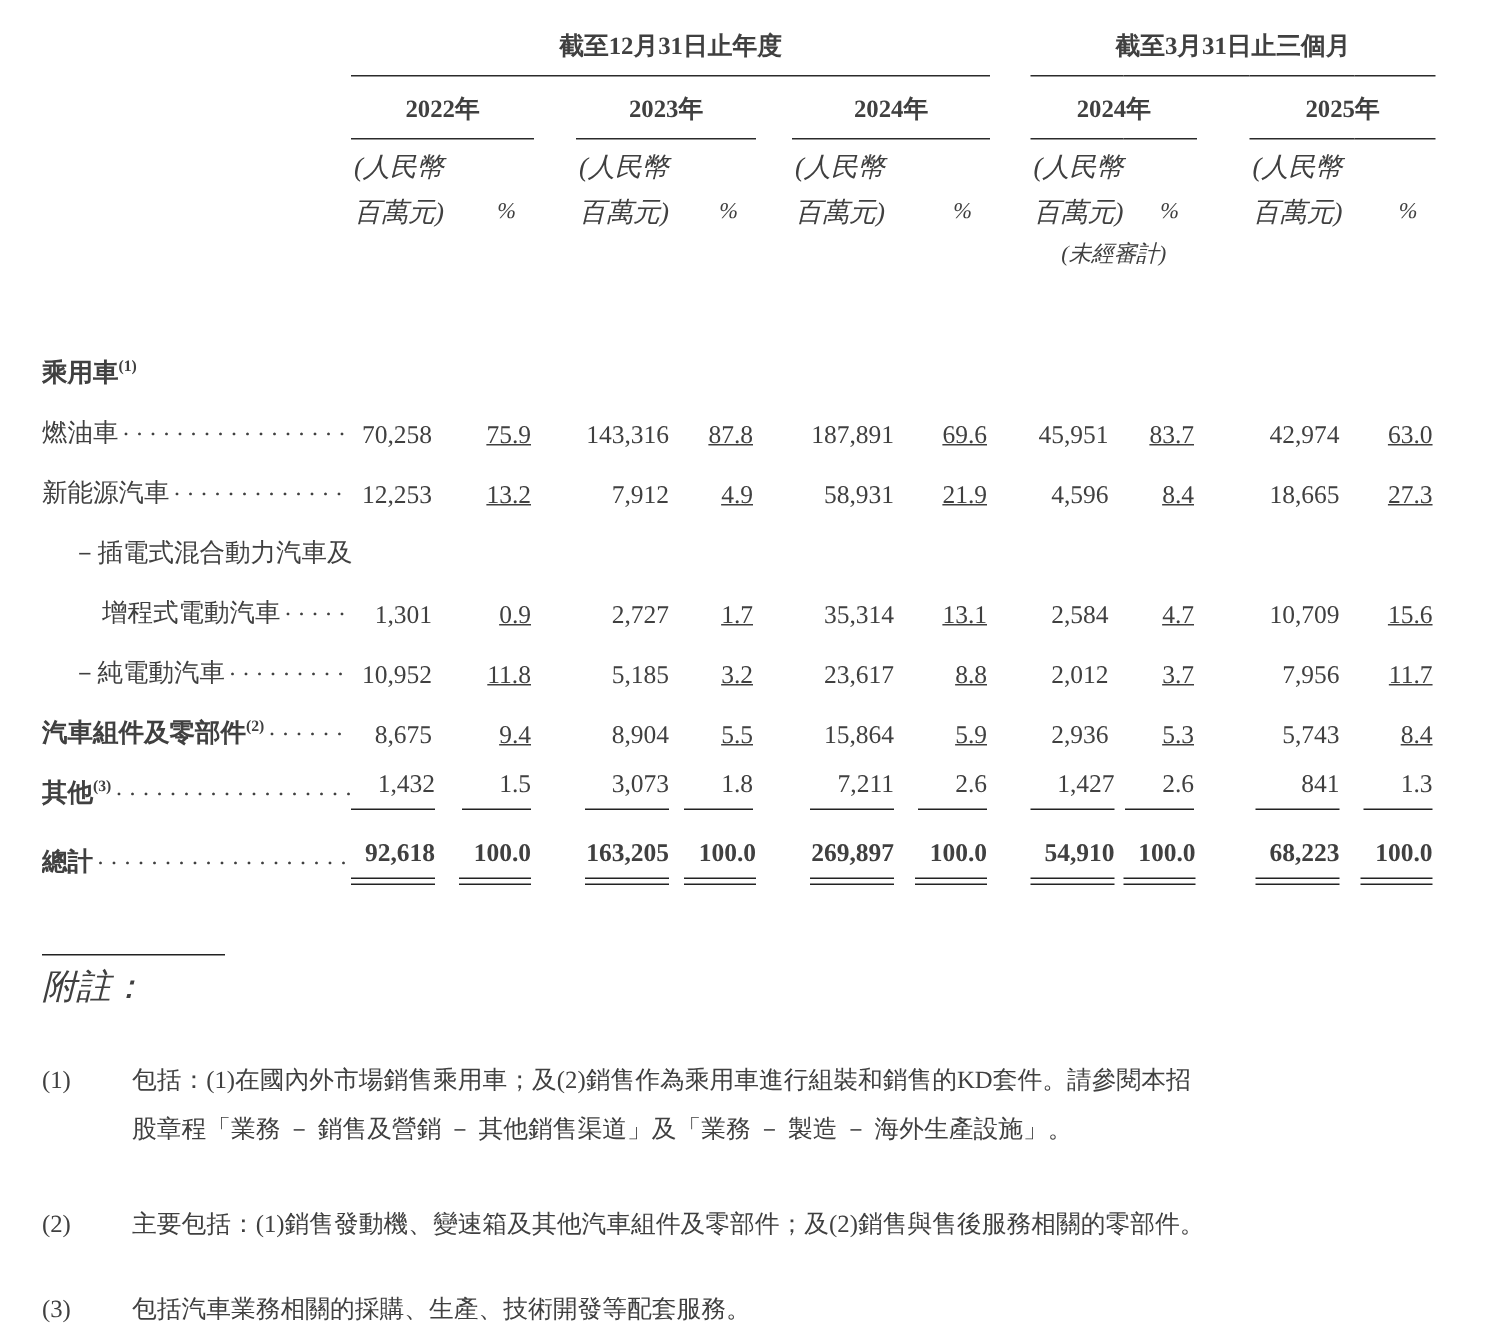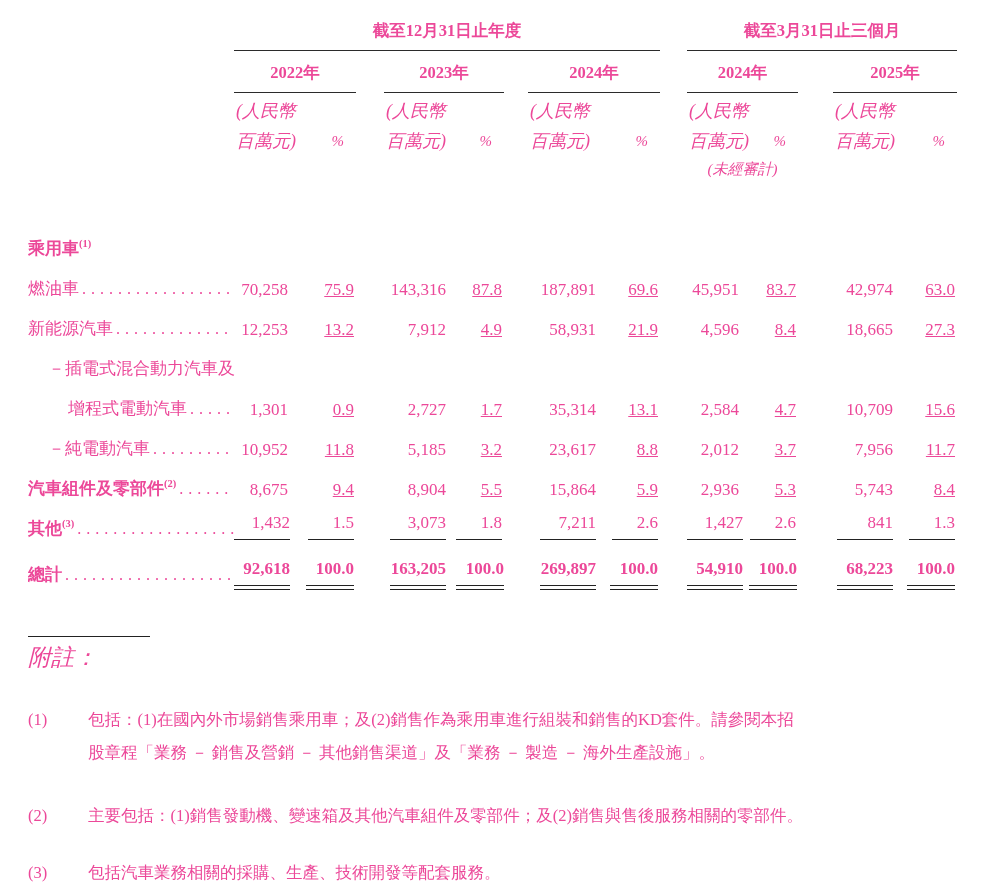--- a/index.html
+++ b/index.html
@@ -1,19 +1,19 @@
 <!DOCTYPE html>
 <html><head>
 <meta charset="utf-8">
 <style>
   * { margin:0; padding:0; box-sizing:border-box; }
   html,body { background:#ffffff; }
   .page {
     width:1000px; height:890px; overflow:hidden; position:relative;
-    background:#ffffff; color:#ec4899;
+    background:#ffffff; color:#404040;
     font-family:"Liberation Serif","DejaVu Serif",serif;
     padding:10px 0 0 28px;
   }
   table { border-collapse:collapse; table-layout:fixed; width:929px; }
   td, th { font-weight:normal; }
 
   
   tr.grp th.grpth {
     height:40px; vertical-align:bottom; padding-bottom:8px; text-align:center;
     font-weight:bold; font-size:16.5px; border-bottom:1.6px solid #2b2b2b;
@@ -28,21 +28,21 @@
   tr.unaud td { height:30px; vertical-align:top; }
   tr.unaud td.ua { text-align:center; font-style:italic; font-size:15px; padding-top:4px; }
   tr.sp td { height:44px; }
 
   
   tr.datarow td { height:40px; vertical-align:bottom; padding-bottom:10px; font-size:17px; }
   tr.datarow.tot td { height:48px; padding-bottom:12px; }
   td.v { text-align:right; padding-right:10px; }
   td.p { text-align:right; padding-right:2px;text-decoration:underline; }
   td.lbl { padding-left:0; }
-  .lblw { display:flex; align-items:center; overflow:hidden; }
+  .lblw { display:flex; align-items:flex-start; overflow:hidden; }
   .lblw.ind1 { padding-left:20px; }
   .lblw.ind2 { padding-left:40px; }
   .rl sup { font-size:10.5px; vertical-align:super; line-height:0; }
   .bold { font-weight:bold; }
   .leader {
     flex:1 1 0; overflow:hidden; white-space:nowrap;
     letter-spacing:5px; padding-left:3px; font-weight:normal; font-size:16px;
   }
 
   

